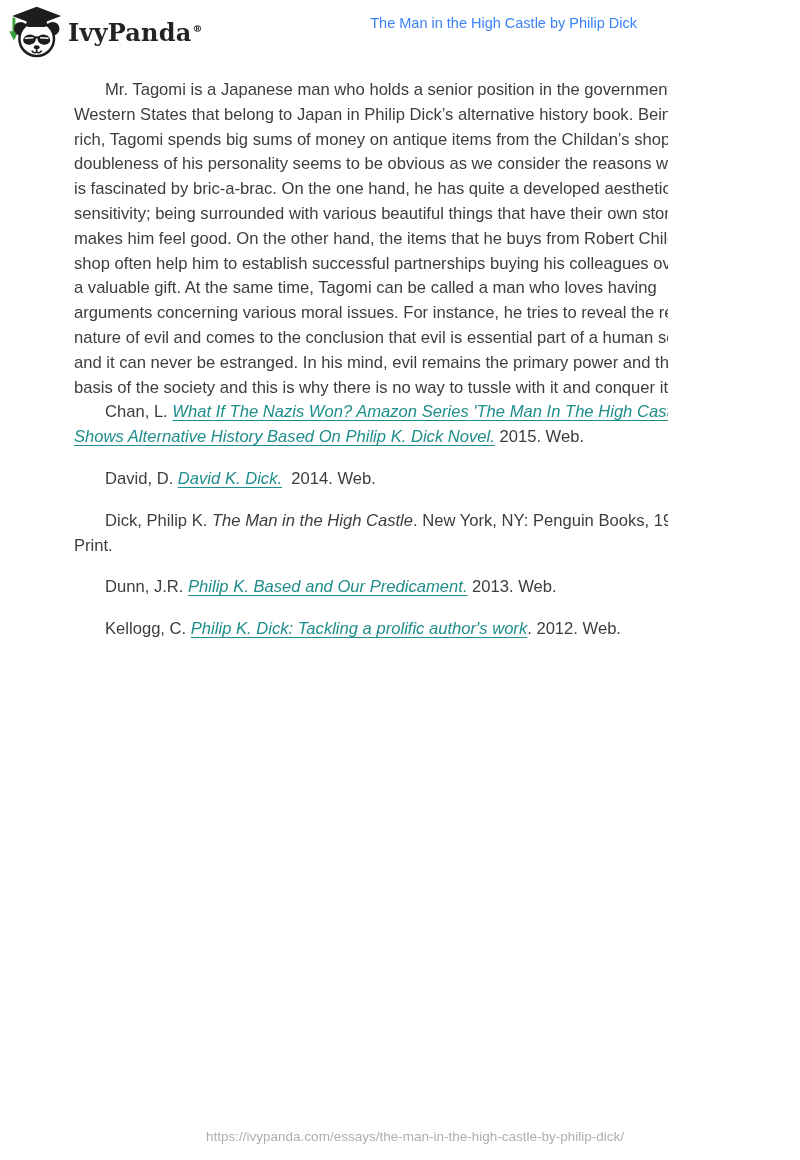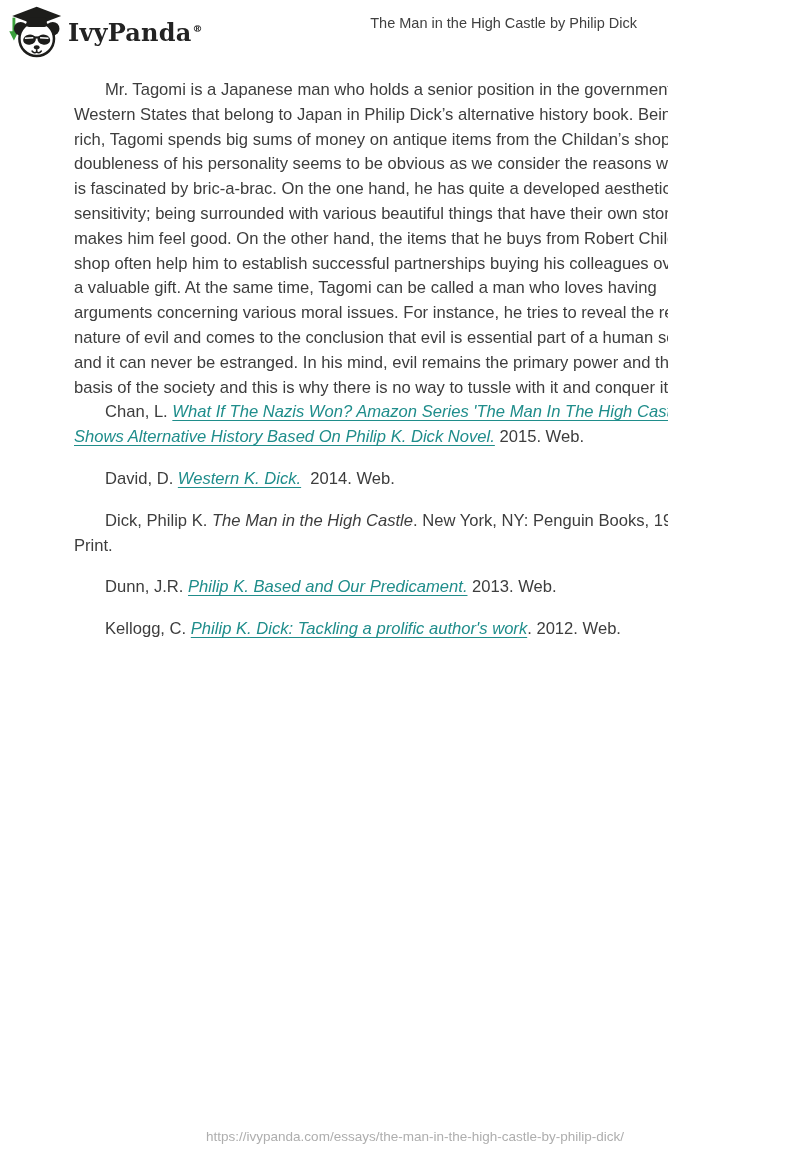--- a/index.html
+++ b/index.html
@@ -38,21 +38,21 @@
     font-size: 10px;
     font-weight: 700;
     vertical-align: super;
     margin-left: 1px;
   }
   .doc-title {
     position: absolute;
     top: 15px;
     right: 31px;
     font-size: 14.5px;
-    color: #404040;
+    color: #3b82f6;
   }
 
   
   .content {
     margin: 16px 30px 0 74px;
     width: 650px;
     color: #3d3d3d;
     font-size: 16.6px;
     line-height: 24.8px;
   }
@@ -128,21 +128,21 @@
       </span>
       <span class="wordmark"><span>IvyPanda</span><sup>®</sup></span>
     </div>
     <div class="doc-title">The Man in the High Castle by Philip Dick</div>
   </header>
 
   <main class="content">
     <p class="essay-para">Mr. Tagomi is a Japanese man who holds a senior position in the government of the Western States that belong to Japan in Philip Dick’s alternative history book. Being very rich, Tagomi spends big sums of money on antique items from the Childan’s shop. The doubleness of his personality seems to be obvious as we consider the reasons why he is fascinated by bric-a-brac. On the one hand, he has quite a developed aesthetic sensitivity; being surrounded with various beautiful things that have their own stories makes him feel good. On the other hand, the items that he buys from Robert Childan’s shop often help him to establish successful partnerships buying his colleagues over with a valuable gift. At the same time, Tagomi can be called a man who loves having arguments concerning various moral issues. For instance, he tries to reveal the real nature of evil and comes to the conclusion that evil is essential part of a human society and it can never be estranged. In his mind, evil remains the primary power and the real basis of the society and this is why there is no way to tussle with it and conquer it.</p>
     <div id="citations">
         <p class="citation"><span>Chan, L. </span><a class="cite-link" href="#">What If The Nazis Won? Amazon Series 'The Man In The High Castle' Shows Alternative History Based On Philip K. Dick Novel.</a><span> 2015. Web.</span></p>
-        <p class="citation"><span>David, D. </span><a class="cite-link" href="#">Western K. Dick.</a><span>&nbsp; 2014. Web.</span></p>
+        <p class="citation"><span>David, D. </span><a class="cite-link" href="#">David K. Dick.</a><span>&nbsp; 2014. Web.</span></p>
         <p class="citation"><span>Dick, Philip K. </span><span class="cite-italic">The Man in the High Castle</span><span>. New York, NY: Penguin Books, 1965. Print.</span></p>
         <p class="citation"><span>Dunn, J.R. </span><a class="cite-link" href="#">Philip K. Based and Our Predicament.</a><span> 2013. Web.</span></p>
         <p class="citation"><span>Kellogg, C. </span><a class="cite-link" href="#">Philip K. Dick: Tackling a prolific author's work</a><span>. 2012. Web.</span></p>
       </div>
   </main>
 
   <div class="footer-url">https://ivypanda.com/essays/the-man-in-the-high-castle-by-philip-dick/</div>
 
 </div>
 

